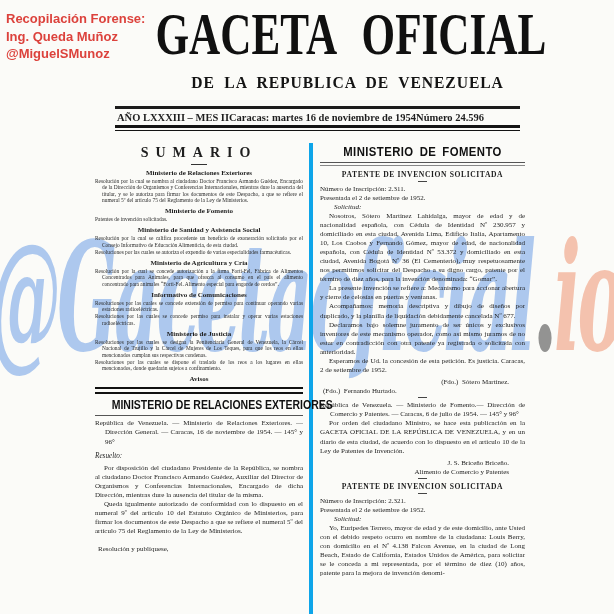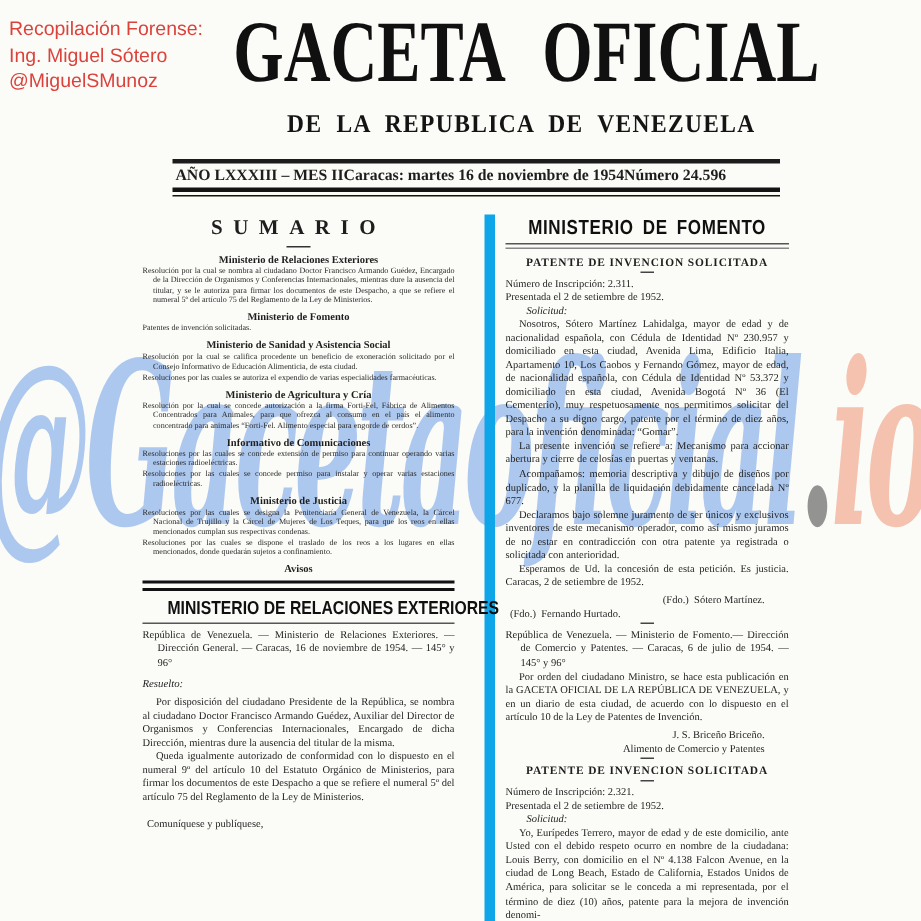--- a/index.html
+++ b/index.html
@@ -8,36 +8,36 @@
   
   .watermark{position:absolute;top:222px;left:-10px;z-index:0;white-space:nowrap;
              font-family:"DejaVu Serif", serif;font-style:italic;font-weight:bold;
              font-size:150px;line-height:1;letter-spacing:-7px;
              transform:scaleX(0.47);transform-origin:left center;opacity:0.55;}
   .wm-main{color:#6f9fe6;}
   .wm-dot{color:#3f3f3f;font-style:normal;}
   .wm-io{color:#ef9572;}
   
   .credit{position:absolute;top:10px;left:6px;z-index:3;font-family:"Liberation Sans", sans-serif;
-          font-weight:normal;font-size:13px;line-height:1.35;color:#dc423c;}
+          font-weight:bold;font-size:13px;line-height:1.35;color:#dc423c;}
   
   .masthead{position:absolute;top:4px;left:115px;width:405px;text-align:right;z-index:1;}
   .masthead-title{font-weight:bold;font-size:54px;line-height:1.05;color:#101010;white-space:nowrap;
                   word-spacing:20px;transform:scale(0.80,1.08);transform-origin:center top;}
   .masthead-sub{margin-top:12px;font-weight:bold;font-size:17px;letter-spacing:1px;color:#141414;
                 white-space:nowrap;transform:scaleX(0.92);transform-origin:center top;word-spacing:5px;}
   
   .dateline-block{position:absolute;top:106px;left:115px;width:405px;z-index:1;}
   .rule-thick{height:3px;background:#1c1c1c;}
   .dateline{display:flex;align-items:baseline;
             font-weight:bold;font-size:10.5px;padding:3px 2px 2px 2px;white-space:nowrap;}
   .rule-double{border-top:3px solid #141414;border-bottom:1.5px solid #141414;height:2px;}
   
   .columns{position:absolute;top:143px;left:95px;width:430px;bottom:0;display:flex;z-index:1;}
-  .col-left{width:208px;padding-right:20px;border-right:7px solid #0ea5e9;}
+  .col-left{width:208px;padding-right:6px;border-right:4px solid #0ea5e9;}
   .col-right{flex:1;padding-left:7px;}
   
   .sumario-title{text-align:center;font-weight:bold;font-size:14px;letter-spacing:7px;margin-top:2px;}
   .squiggle{width:16px;border-top:1.5px solid #333;margin:3px auto 2px auto;}
   .sum-head{text-align:center;font-weight:bold;font-size:7px;margin:4px 0 1px 0;}
   .sum-entry{font-size:5.4px;line-height:1.16;text-align:justify;color:#2a2a2a;
              padding-left:7px;text-indent:-7px;margin:1px 0;}
   
   .big-head-rule-top{border-top:2.5px solid #111;border-bottom:2.5px solid #111;height:3px;margin-top:4px;}
   .big-head{text-align:center;font-family:"Liberation Sans", sans-serif;font-weight:bold;
@@ -64,21 +64,21 @@
 </style>
 </head>
 <body>
 
 <div class="page">
 
   <div class="watermark"><span class="wm-main" style="color: rgb(111, 159, 230);">@Gacetaoficial</span><span class="wm-dot" style="color: rgb(63, 63, 63);">.</span><span class="wm-io" style="color: rgb(239, 149, 114);">io</span></div>
 
   <div class="credit" style="color: rgb(220, 66, 60);">
     <div>Recopilación Forense:</div>
-    <div>Ing. Miguel Sótero</div>
+    <div>Ing. Queda Muñoz</div>
     <div>@MiguelSMunoz</div>
   </div>
 
   <div class="masthead">
     <div class="masthead-title">GACETA OFICIAL</div>
     <div class="masthead-sub">DE LA REPUBLICA DE VENEZUELA</div>
   </div>
 
   <div class="dateline-block">
     <div class="rule-thick"></div>
@@ -120,21 +120,21 @@
       <div class="sum-head">Avisos</div>
 
       <div class="big-head-rule-top"></div>
       <div class="big-head">MINISTERIO DE RELACIONES EXTERIORES</div>
       <div class="thin-rule"></div>
 
       <p class="body-p hang">República de Venezuela. — Ministerio de Relaciones Exteriores. — Dirección General. — Caracas, 16 de noviembre de 1954. — 145° y 96°</p>
       <div class="center-it">Resuelto:</div>
       <p class="body-p indent">Por disposición del ciudadano Presidente de la República, se nombra al ciudadano Doctor Francisco Armando Guédez, Auxiliar del Director de Organismos y Conferencias Internacionales, Encargado de dicha Dirección, mientras dure la ausencia del titular de la misma.</p>
       <p class="body-p indent">Queda igualmente autorizado de conformidad con lo dispuesto en el numeral 9º del artículo 10 del Estatuto Orgánico de Ministerios, para firmar los documentos de este Despacho a que se refiere el numeral 5º del artículo 75 del Reglamento de la Ley de Ministerios.</p>
-      <p class="closing">Comuníquese y publíquese,</p>
+      <p class="closing">Resolución y publíquese,</p>
     </div>
 
     <div class="col-right">
       <div class="big-head big-head-fomento">MINISTERIO DE FOMENTO</div>
       <div class="thin-rule2"></div>
 
       <div class="pat-title">PATENTE DE INVENCION SOLICITADA</div>
       <div class="mini-dash"></div>
       <div class="line-item">Número de Inscripción: 2.311.</div>
       <div class="line-item">Presentada el 2 de setiembre de 1952.</div>

